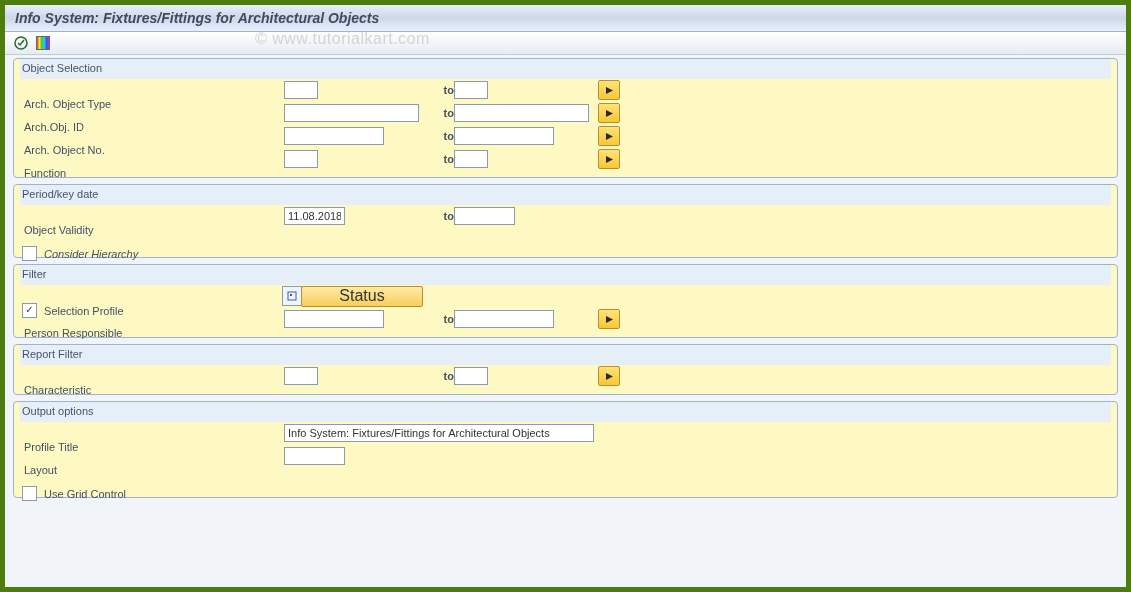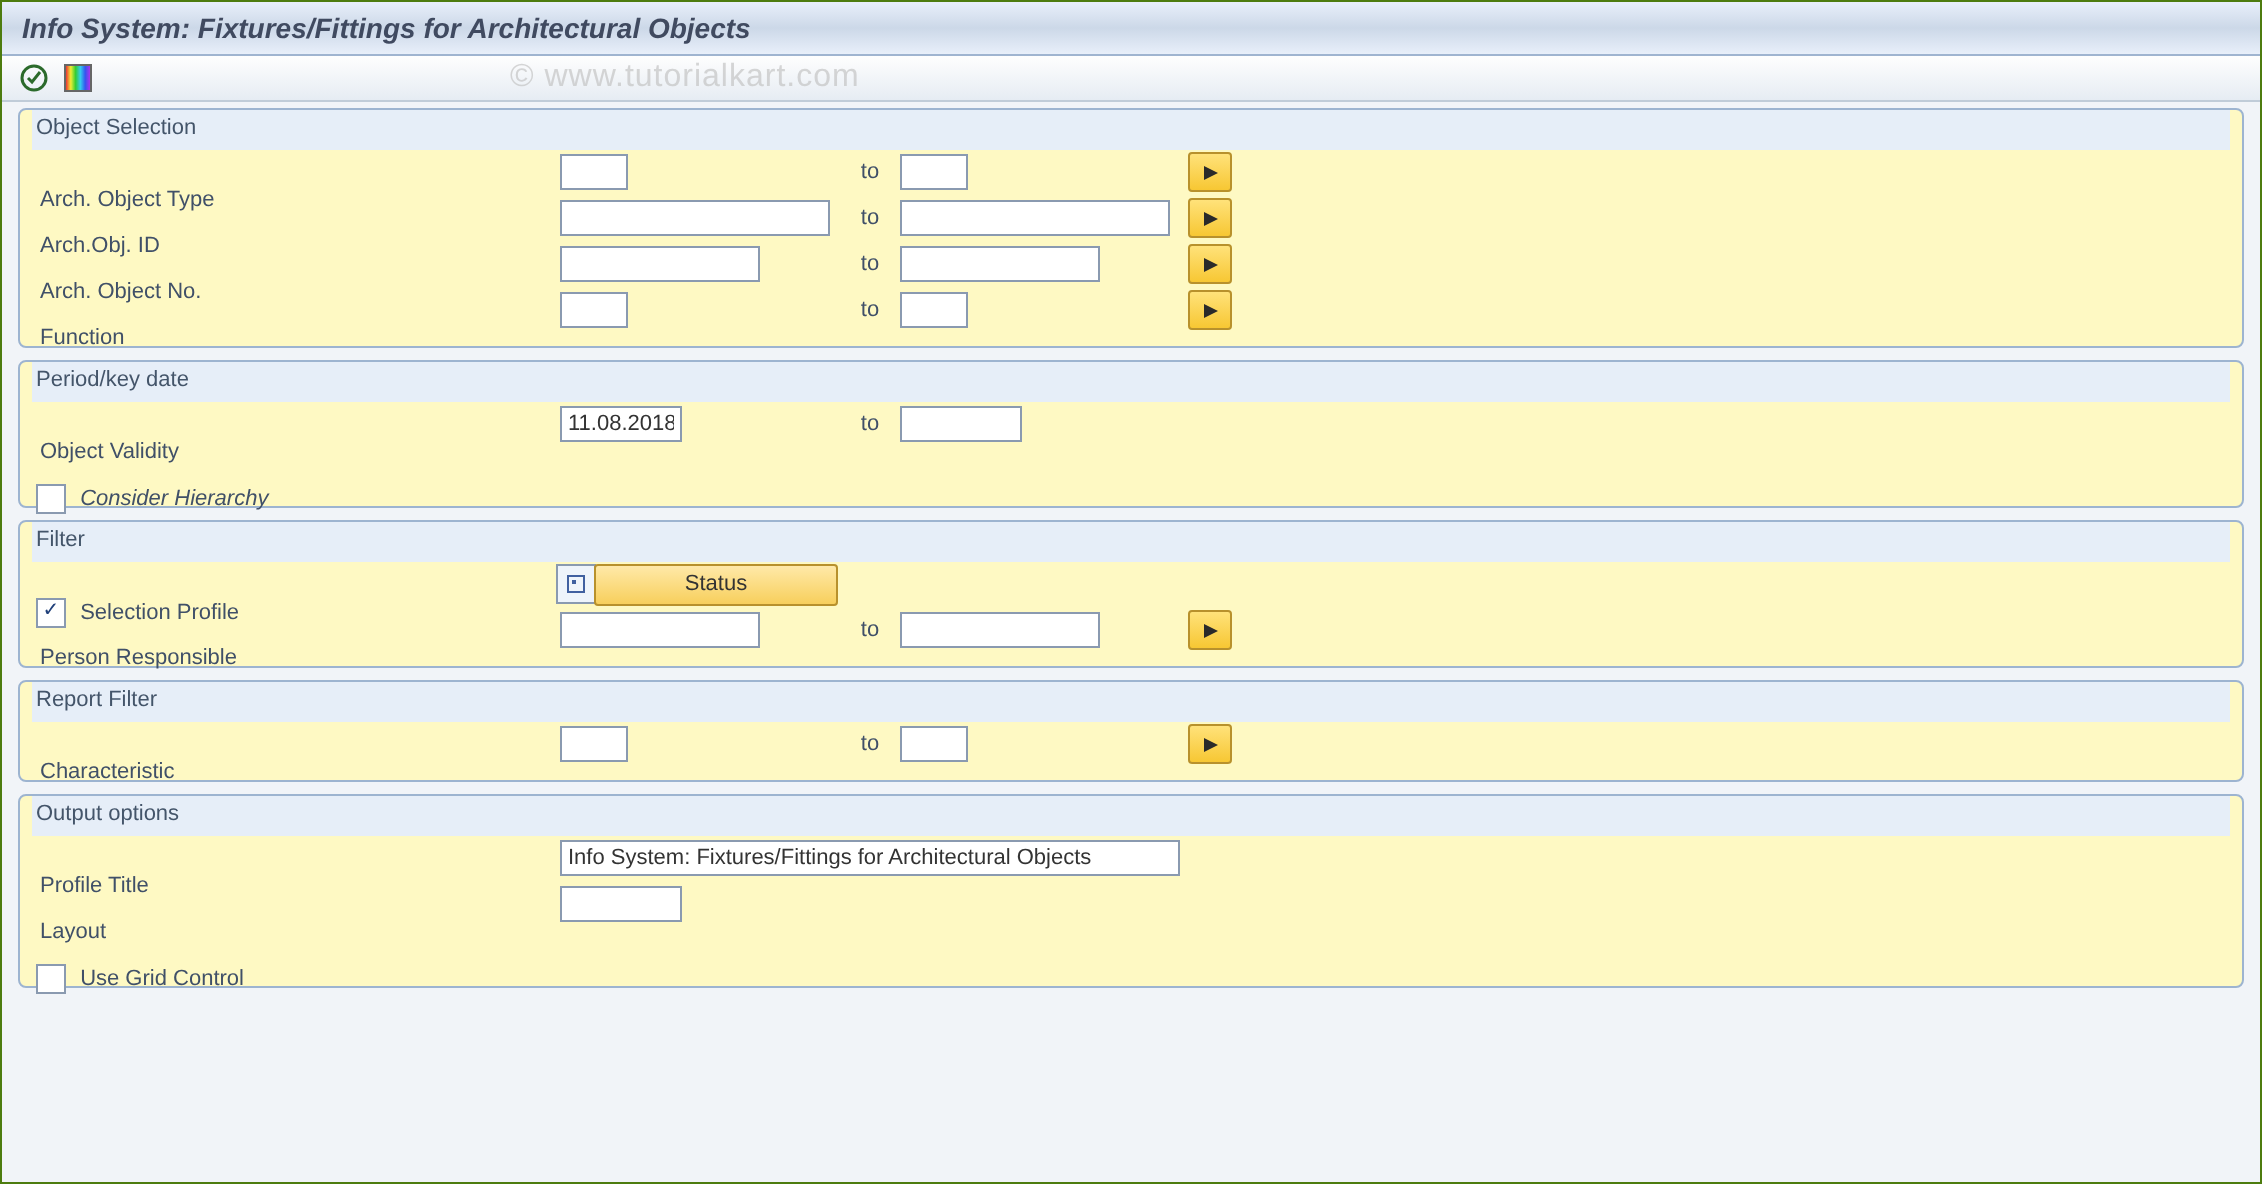--- a/index.html
+++ b/index.html
@@ -10,21 +10,21 @@
     font-family: Arial, Helvetica, sans-serif;
     font-size: 11px;
     color: #333;
     background: #fff;
     overflow: hidden;
   }
   .outer-border {
     box-sizing: border-box;
     width: 1131px;
     height: 592px;
-    border: 1px solid #4d7c0f;
+    border: 5px solid #4d7c0f;
     background: #f1f4f8;
   }
   .title-bar {
     background: linear-gradient(to bottom, #e8effa 0%, #ccd8e8 50%, #e8effa 100%);
     height: 26px;
     border-bottom: 1px solid #9fb4d0;
     padding-left: 10px;
     display: flex;
     align-items: center;
     font-weight: bold;
@@ -94,22 +94,23 @@
     width: 260px;
     padding-left: 4px;
     color: #405068;
     margin-top: 28px;
   }
   .from-col {
     width: 140px;
   }
   .to-label {
     width: 30px;
-    text-align: center;
+    text-align: right;
     color: #405068;
+    font-weight: bold;
   }
   .to-col {
     width: 140px;
   }
   .btn-col {
     width: 30px;
     display:flex;
     justify-content:center;
   }
   input[type="text"] {
@@ -141,21 +142,21 @@
   .multsel-btn svg polygon { fill: #2a2a2a; }
   .status-btn {
     display:inline-flex;
     align-items:center;
     justify-content:center;
     width:120px;
     height:19px;
     background: linear-gradient(to bottom,#ffe9a8,#f7cf5c);
     border:1px solid #b8912c;
     border-radius:2px;
-    font-size:11px;
+    font-size:16px;
     color:#333;
     cursor:pointer;
   }
   .inline-icon-btn {
     width:18px;height:18px;
     border:1px solid #8a9ab0;
     background:#eef4fb;
     display:inline-flex;align-items:center;justify-content:center;
     margin-right:-1px;
     cursor:pointer;

